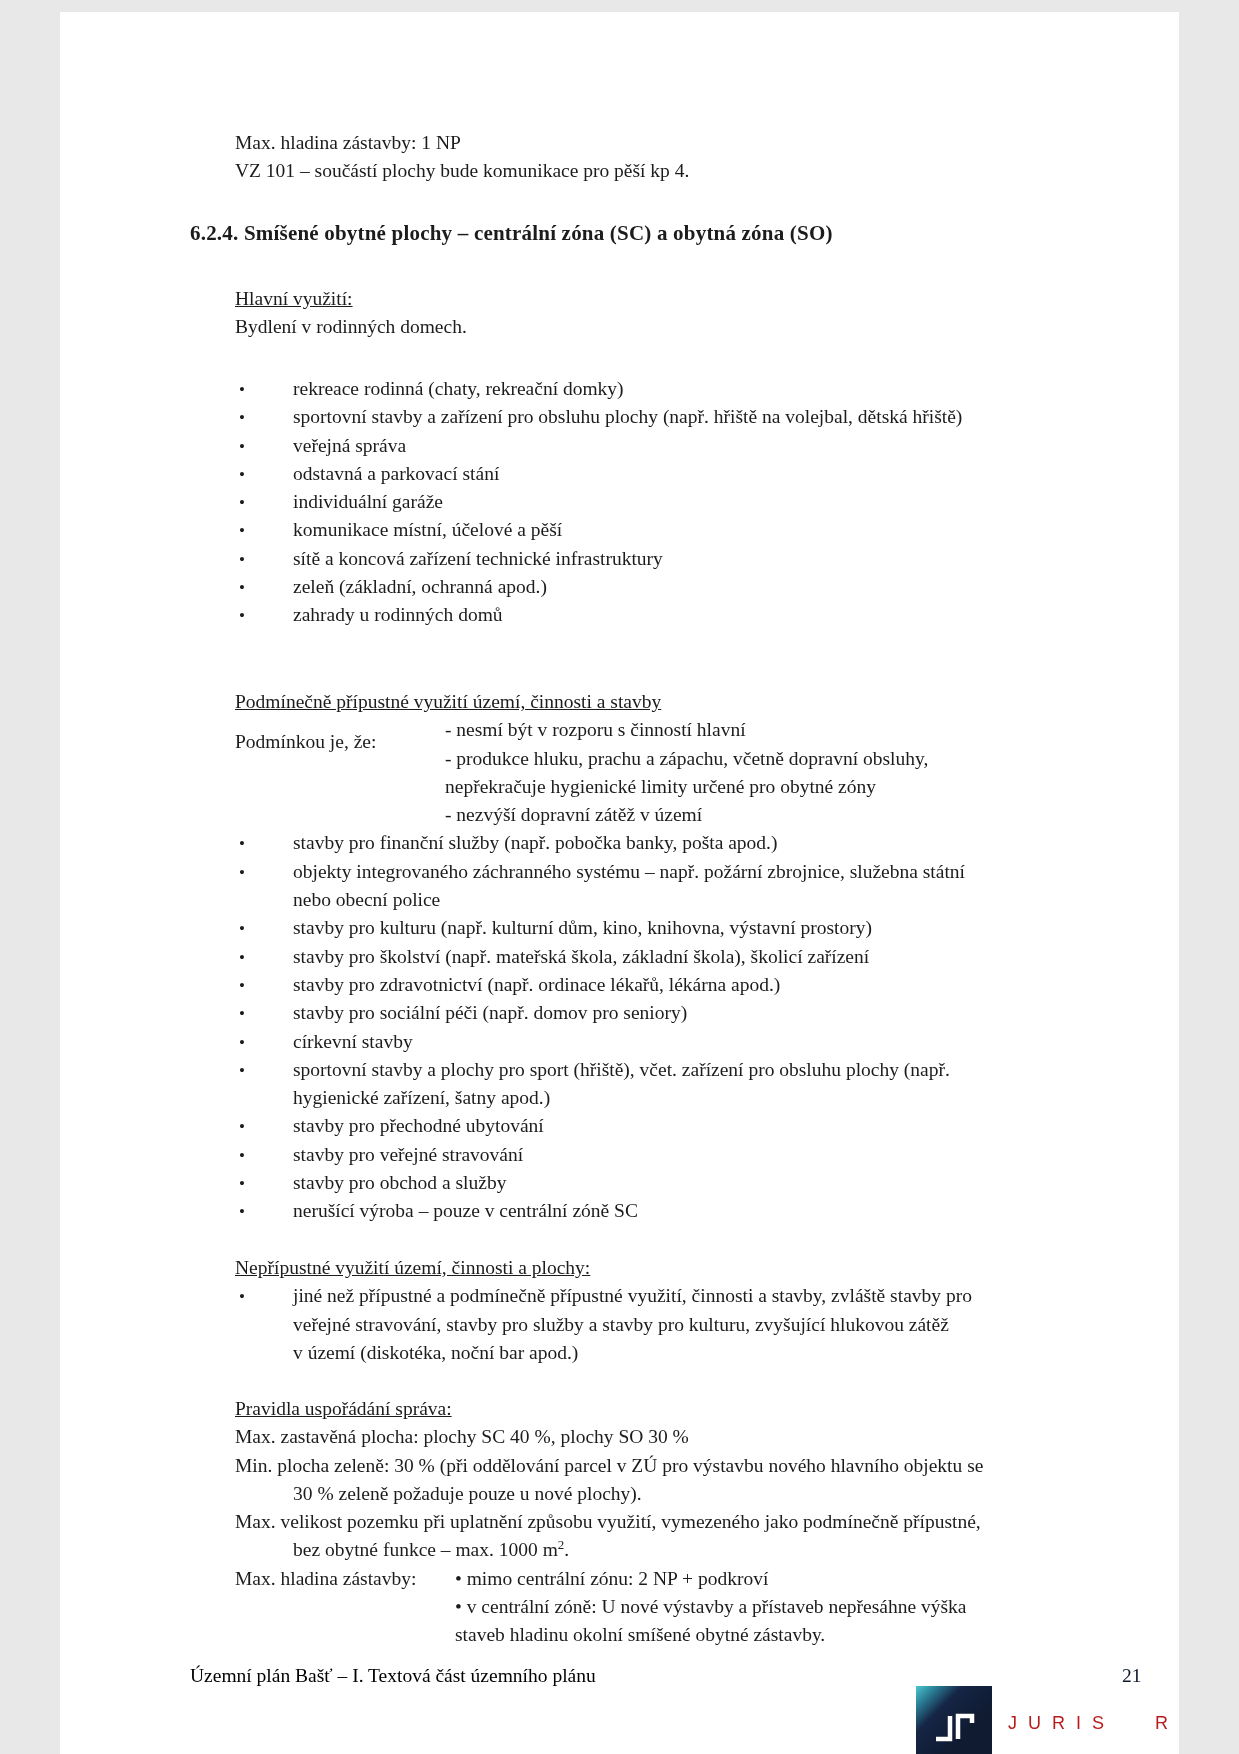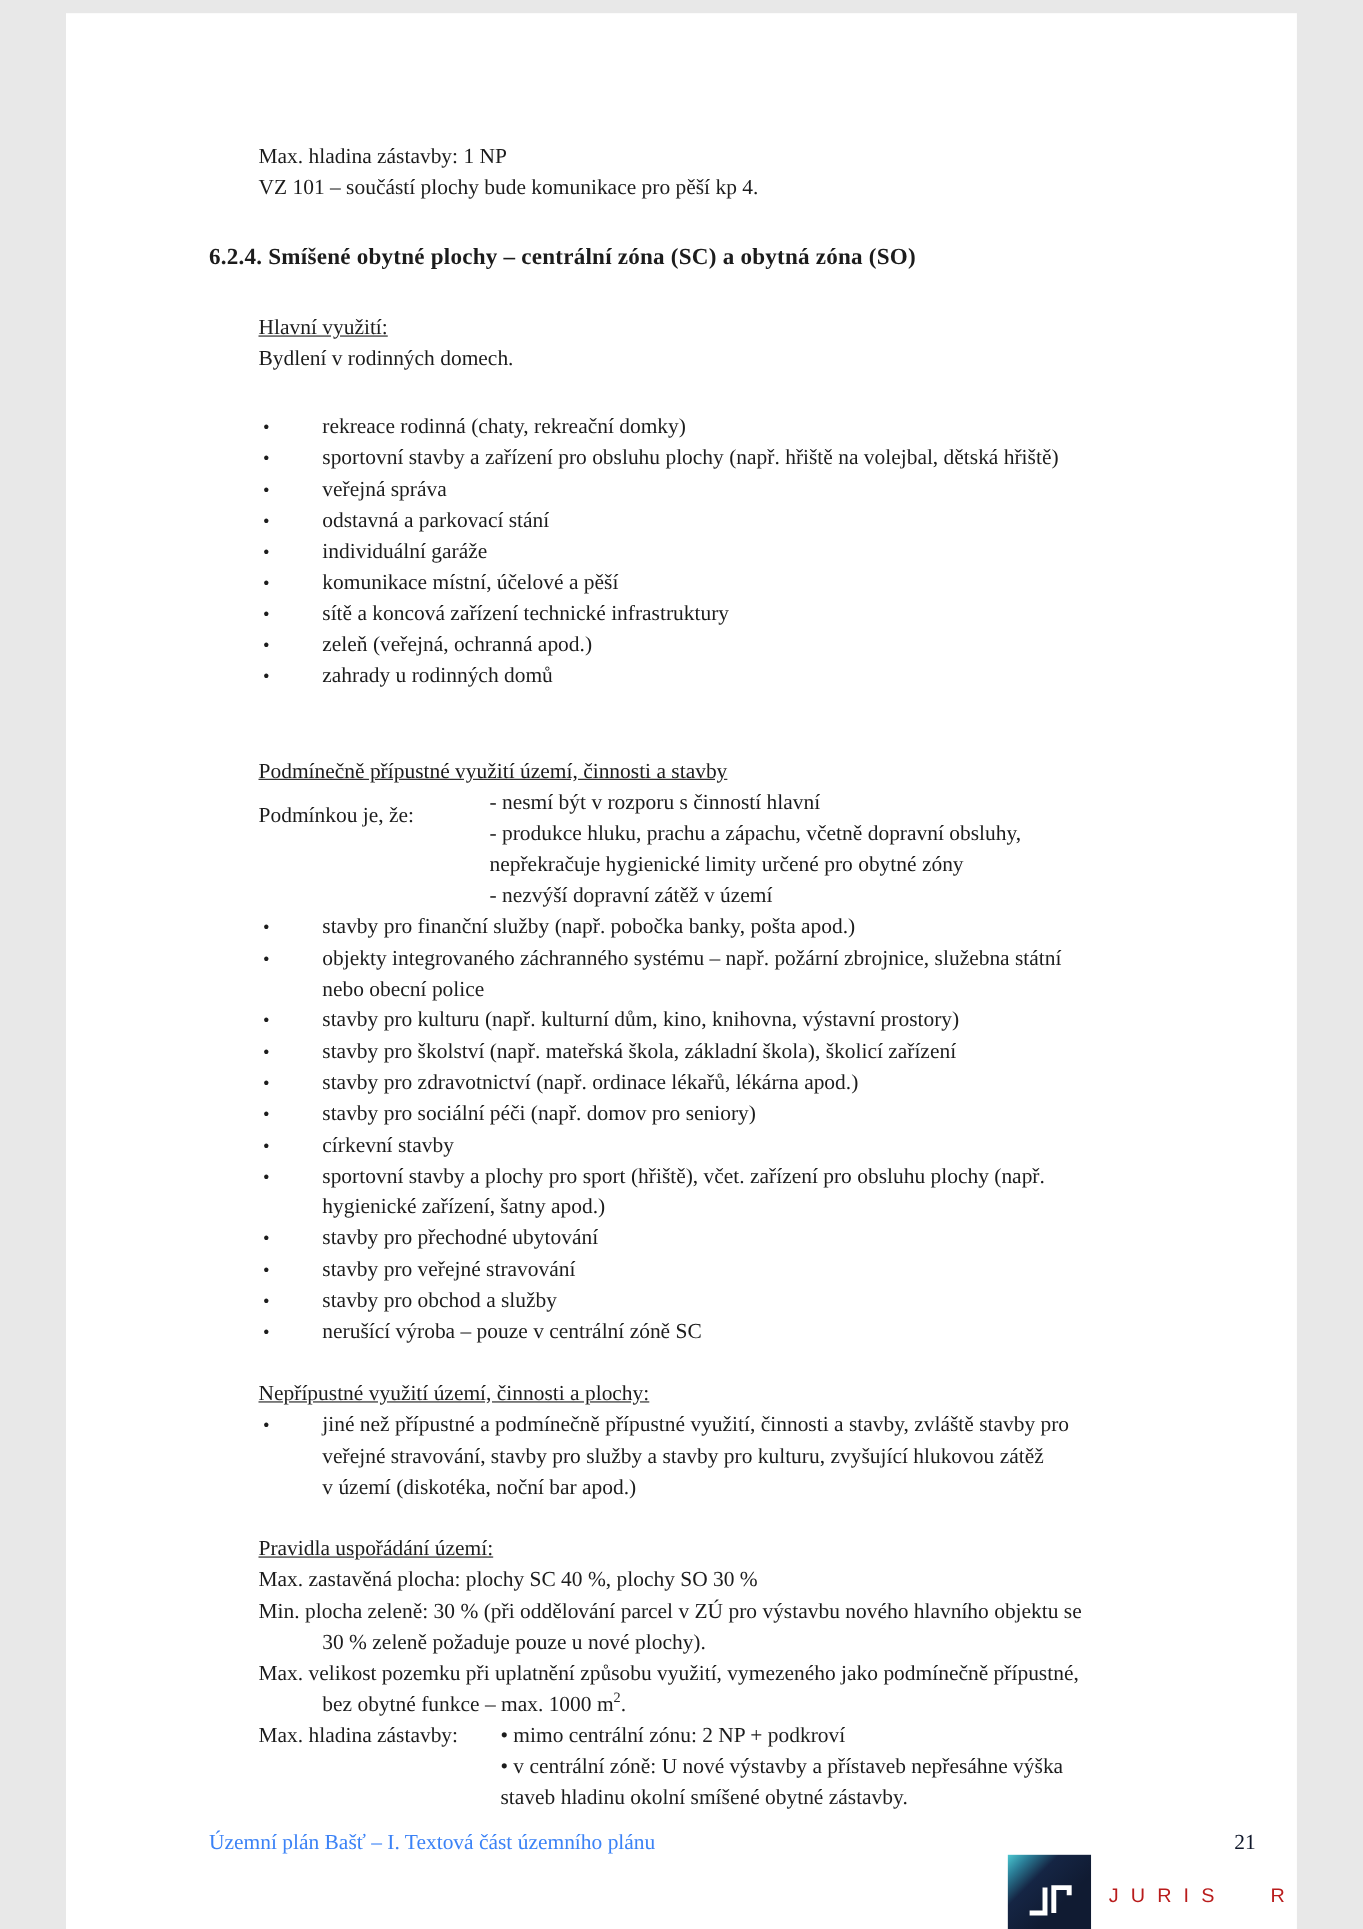--- a/index.html
+++ b/index.html
@@ -28,21 +28,21 @@
   .brow .bullet::before{content:"\2022";font-size:17px;}
   .crow{padding-left:58px;}
   
   .cond{position:relative;padding-left:210px;}
   .cond .cond-label{position:absolute;left:0;top:12px;}
   
   .hladina{position:relative;padding-left:220px;}
   .hladina .hladina-label{position:absolute;left:0;top:0;}
   .sup{vertical-align:super;font-size:13px;line-height:0;}
   
-  .footer-left{color:#3b82f6;}
+  .footer-left{color:#000000;}
   .page-num{color:#0f172a;}
   .logo-box{width:76px;height:76px;}
   .wordmark{
     font-family:"Liberation Sans", sans-serif;
     font-size:18px;
     font-weight:500;
     letter-spacing:11px;
     word-spacing:24px;
     color:#b91c1c;
     white-space:nowrap;
@@ -66,21 +66,21 @@
   </div>
 
   <div class="abs nowrap" style="left:175px;top:363px;">
     <div class="brow"><span class="bullet"></span><span>rekreace rodinná (chaty, rekreační domky)</span></div>
     <div class="brow"><span class="bullet"></span><span>sportovní stavby a zařízení pro obsluhu plochy (např. hřiště na volejbal, dětská hřiště)</span></div>
     <div class="brow"><span class="bullet"></span><span>veřejná správa</span></div>
     <div class="brow"><span class="bullet"></span><span>odstavná a parkovací stání</span></div>
     <div class="brow"><span class="bullet"></span><span>individuální garáže</span></div>
     <div class="brow"><span class="bullet"></span><span>komunikace místní, účelové a pěší</span></div>
     <div class="brow"><span class="bullet"></span><span>sítě a koncová zařízení technické infrastruktury</span></div>
-    <div class="brow"><span class="bullet"></span><span>zeleň (veřejná, ochranná apod.)</span></div>
+    <div class="brow"><span class="bullet"></span><span>zeleň (základní, ochranná apod.)</span></div>
     <div class="brow"><span class="bullet"></span><span>zahrady u rodinných domů</span></div>
   </div>
 
   <div class="abs nowrap" style="left:175px;top:676px;">
     <div class="u">Podmínečně přípustné využití území, činnosti a stavby</div>
     <div class="cond">
       <span class="cond-label">Podmínkou je, že:</span>
       <div>- nesmí být v rozporu s činností hlavní</div>
       <div>- produkce hluku, prachu a zápachu, včetně dopravní obsluhy,</div>
       <div>nepřekračuje hygienické limity určené pro obytné zóny</div>
@@ -103,21 +103,21 @@
   </div>
 
   <div class="abs nowrap" style="left:175px;top:1242px;">
     <div class="u">Nepřípustné využití území, činnosti a plochy:</div>
     <div class="brow"><span class="bullet"></span><span>jiné než přípustné a podmínečně přípustné využití, činnosti a stavby, zvláště stavby pro</span></div>
     <div class="crow">veřejné stravování, stavby pro služby a stavby pro kulturu, zvyšující hlukovou zátěž</div>
     <div class="crow">v území (diskotéka, noční bar apod.)</div>
   </div>
 
   <div class="abs nowrap" style="left:175px;top:1383px;">
-    <div class="u">Pravidla uspořádání území:</div>
+    <div class="u">Pravidla uspořádání správa:</div>
     <div>Max. zastavěná plocha: plochy SC 40 %, plochy SO 30 %</div>
     <div>Min. plocha zeleně: 30 % (při oddělování parcel v ZÚ pro výstavbu nového hlavního objektu se</div>
     <div class="crow">30 % zeleně požaduje pouze u nové plochy).</div>
     <div>Max. velikost pozemku při uplatnění způsobu využití, vymezeného jako podmínečně přípustné,</div>
     <div class="crow"><span>bez obytné funkce – max. 1000 m</span><span class="sup">2</span><span>.</span></div>
     <div class="hladina">
       <span class="hladina-label">Max. hladina zástavby:</span>
       <div>• mimo centrální zónu: 2 NP + podkroví</div>
       <div>• v centrální zóně: U nové výstavby a přístaveb nepřesáhne výška</div>
       <div>staveb hladinu okolní smíšené obytné zástavby.</div>

